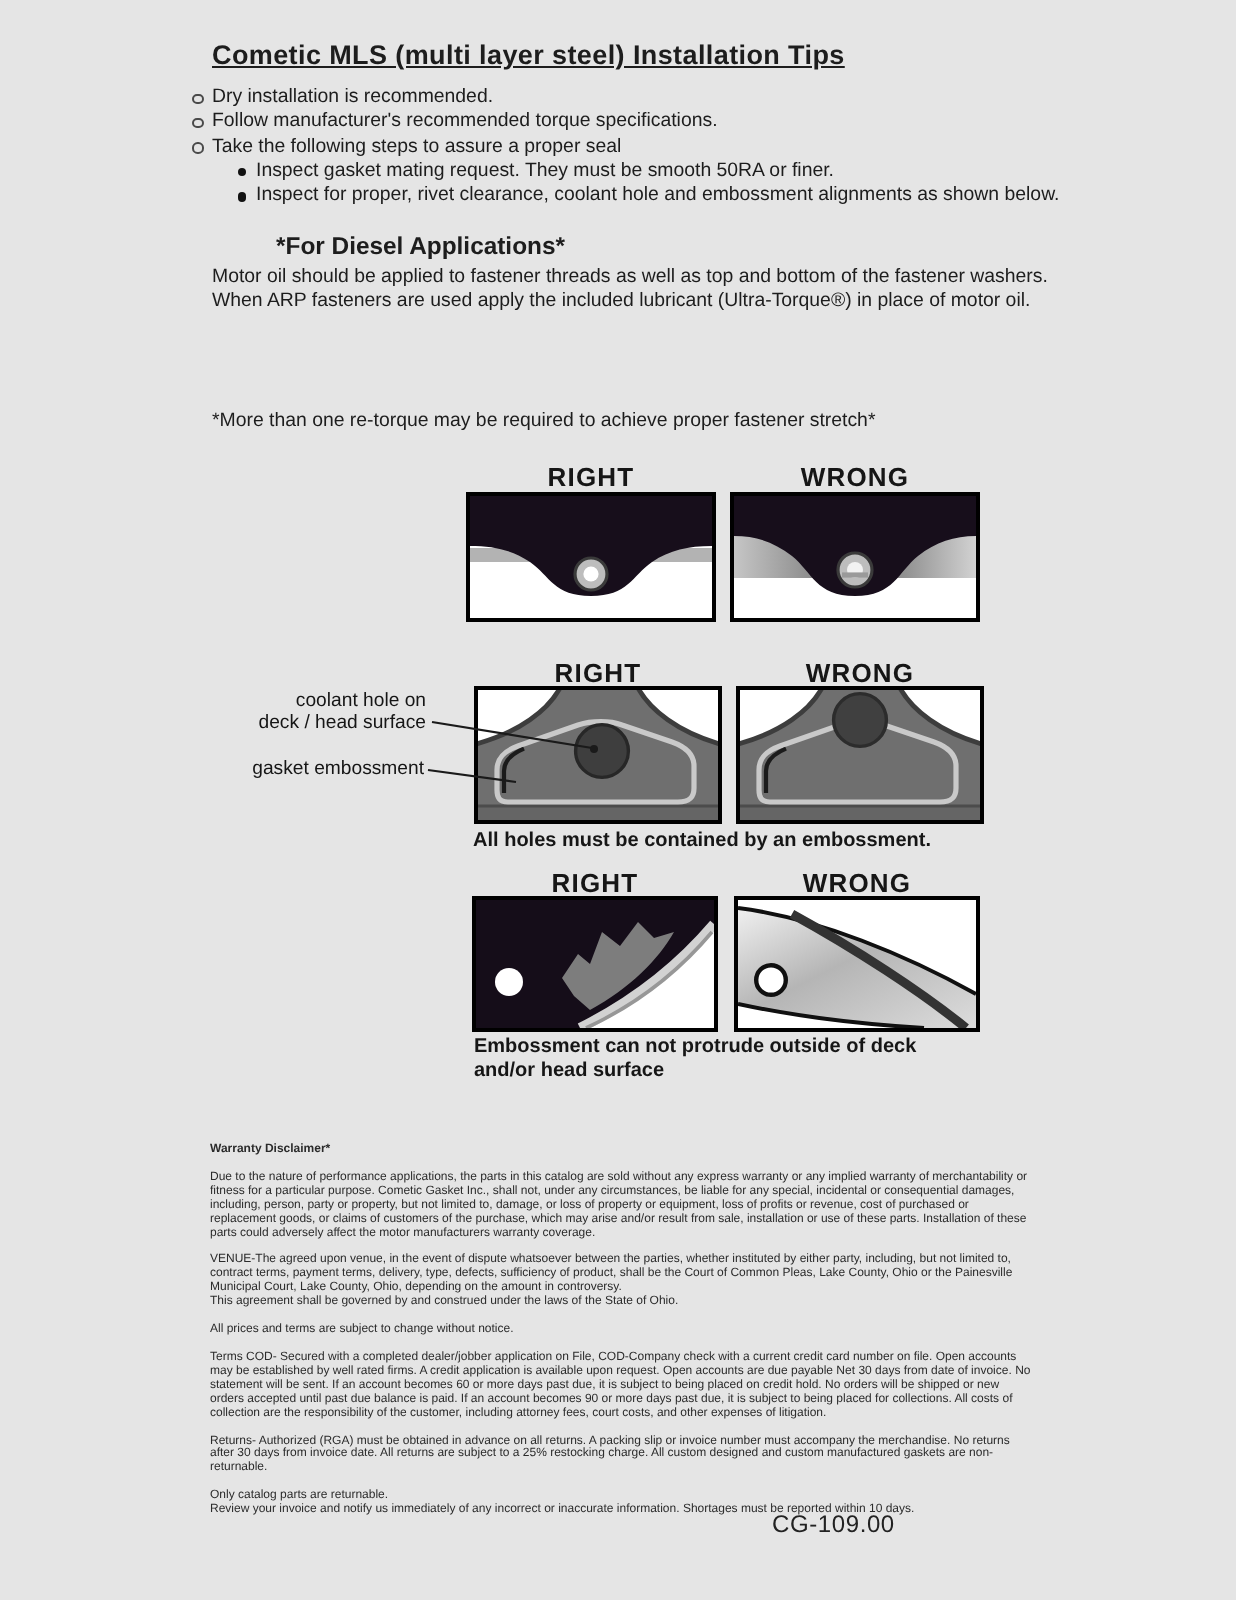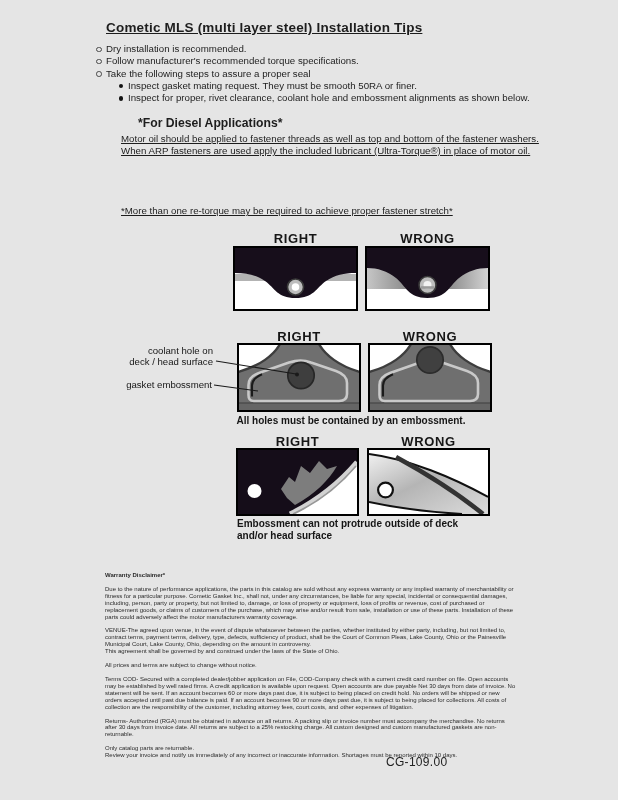--- a/index.html
+++ b/index.html
@@ -10,21 +10,21 @@
   .title{
     position:absolute;left:106px;top:20px;font-size:13.5px;font-weight:bold;
     text-decoration:underline;letter-spacing:.2px;
   }
   .tips{position:absolute;left:95px;top:43px;font-size:9.7px;line-height:12.3px;width:500px;}
   .tip{position:relative;padding-left:11px;}
   .tip::before{content:"";position:absolute;left:1px;top:3.6px;width:3.6px;height:3.6px;border:1px solid #4a4a4a;border-radius:50%;}
   .subtip{position:relative;margin-left:24px;padding-left:9px;}
   .subtip::before{content:"";position:absolute;left:0;top:4.2px;width:4.2px;height:4.2px;background:#121212;border-radius:50%;}
   .h2{position:absolute;left:106px;font-size:12.2px;font-weight:bold;margin-left:32px;}
-  .para{position:absolute;left:121px;width:440px;font-size:9.7px;line-height:12.2px;white-space:pre-line;text-decoration:underline;}
+  .para{position:absolute;left:106px;width:440px;font-size:9.7px;line-height:12.2px;white-space:pre-line;}
   .fig-label{position:absolute;width:125px;text-align:center;font-size:13px;font-weight:bold;letter-spacing:.6px;color:#161616;}
   .figbox{position:absolute;border:2px solid #000;box-sizing:border-box;background:#fff;}
   .figbox svg{display:block;width:100%;height:100%;}
   .caption{position:absolute;font-size:10px;font-weight:bold;color:#161616;white-space:pre-line;line-height:11.5px;}
   .leader-label{position:absolute;font-size:9.6px;line-height:11px;text-align:right;white-space:pre-line;color:#161616;}
   .overlay{position:absolute;left:0;top:0;pointer-events:none;}
   .smallprint{position:absolute;left:105px;top:572px;width:412px;font-size:6px;line-height:6.9px;color:#2b2b2b;}
   .smallprint .sp-head{font-weight:bold;margin:0 0 7px 0;}
   .smallprint p{margin:0 0 7px 0;white-space:pre-line;}
   .footer-code{position:absolute;left:386px;top:755px;font-size:12px;color:#222;letter-spacing:.3px;}

